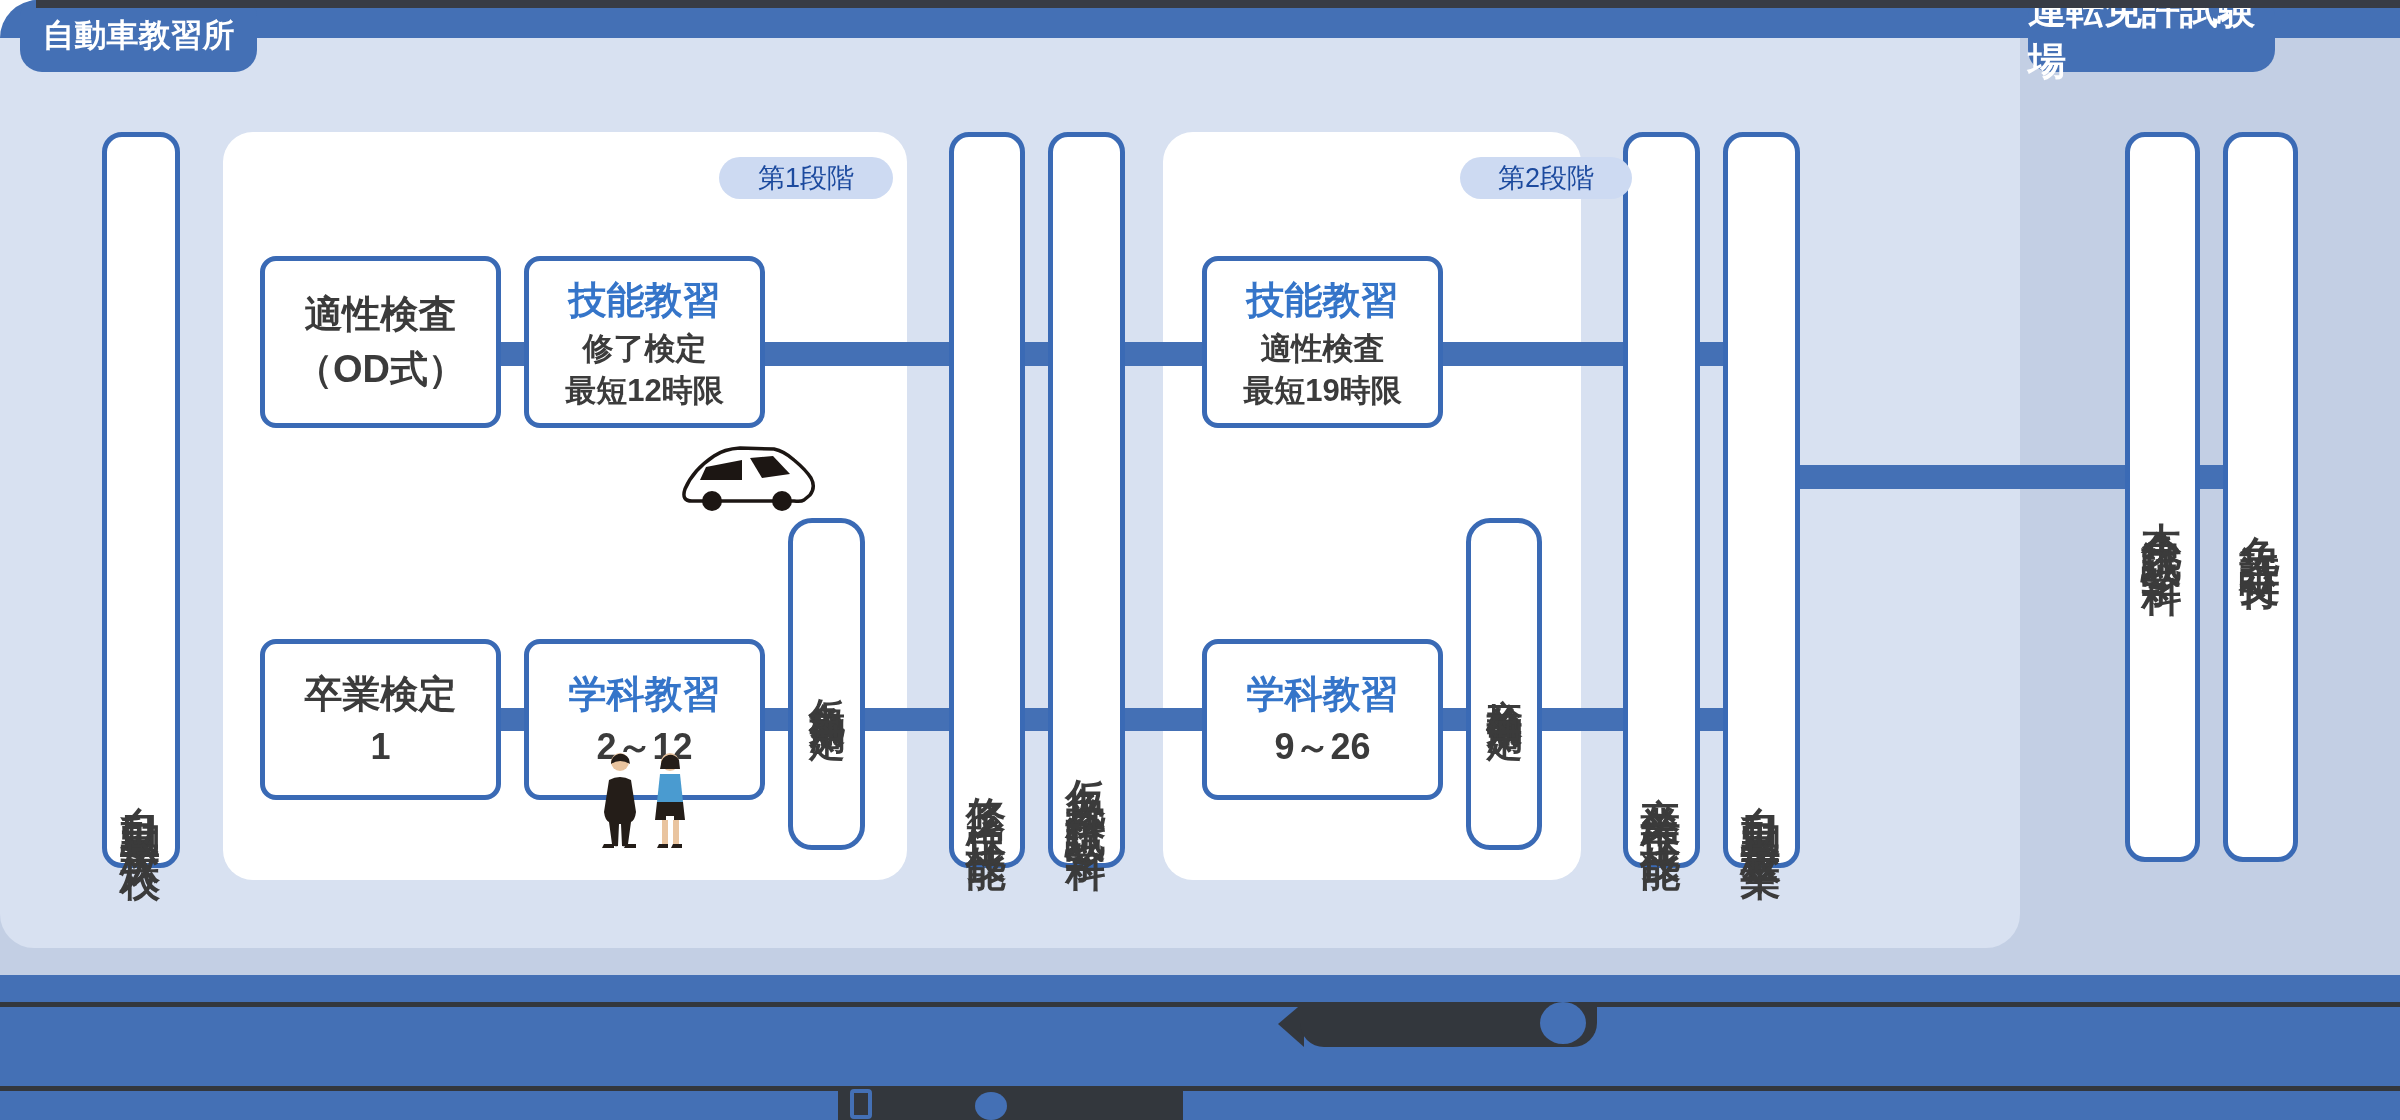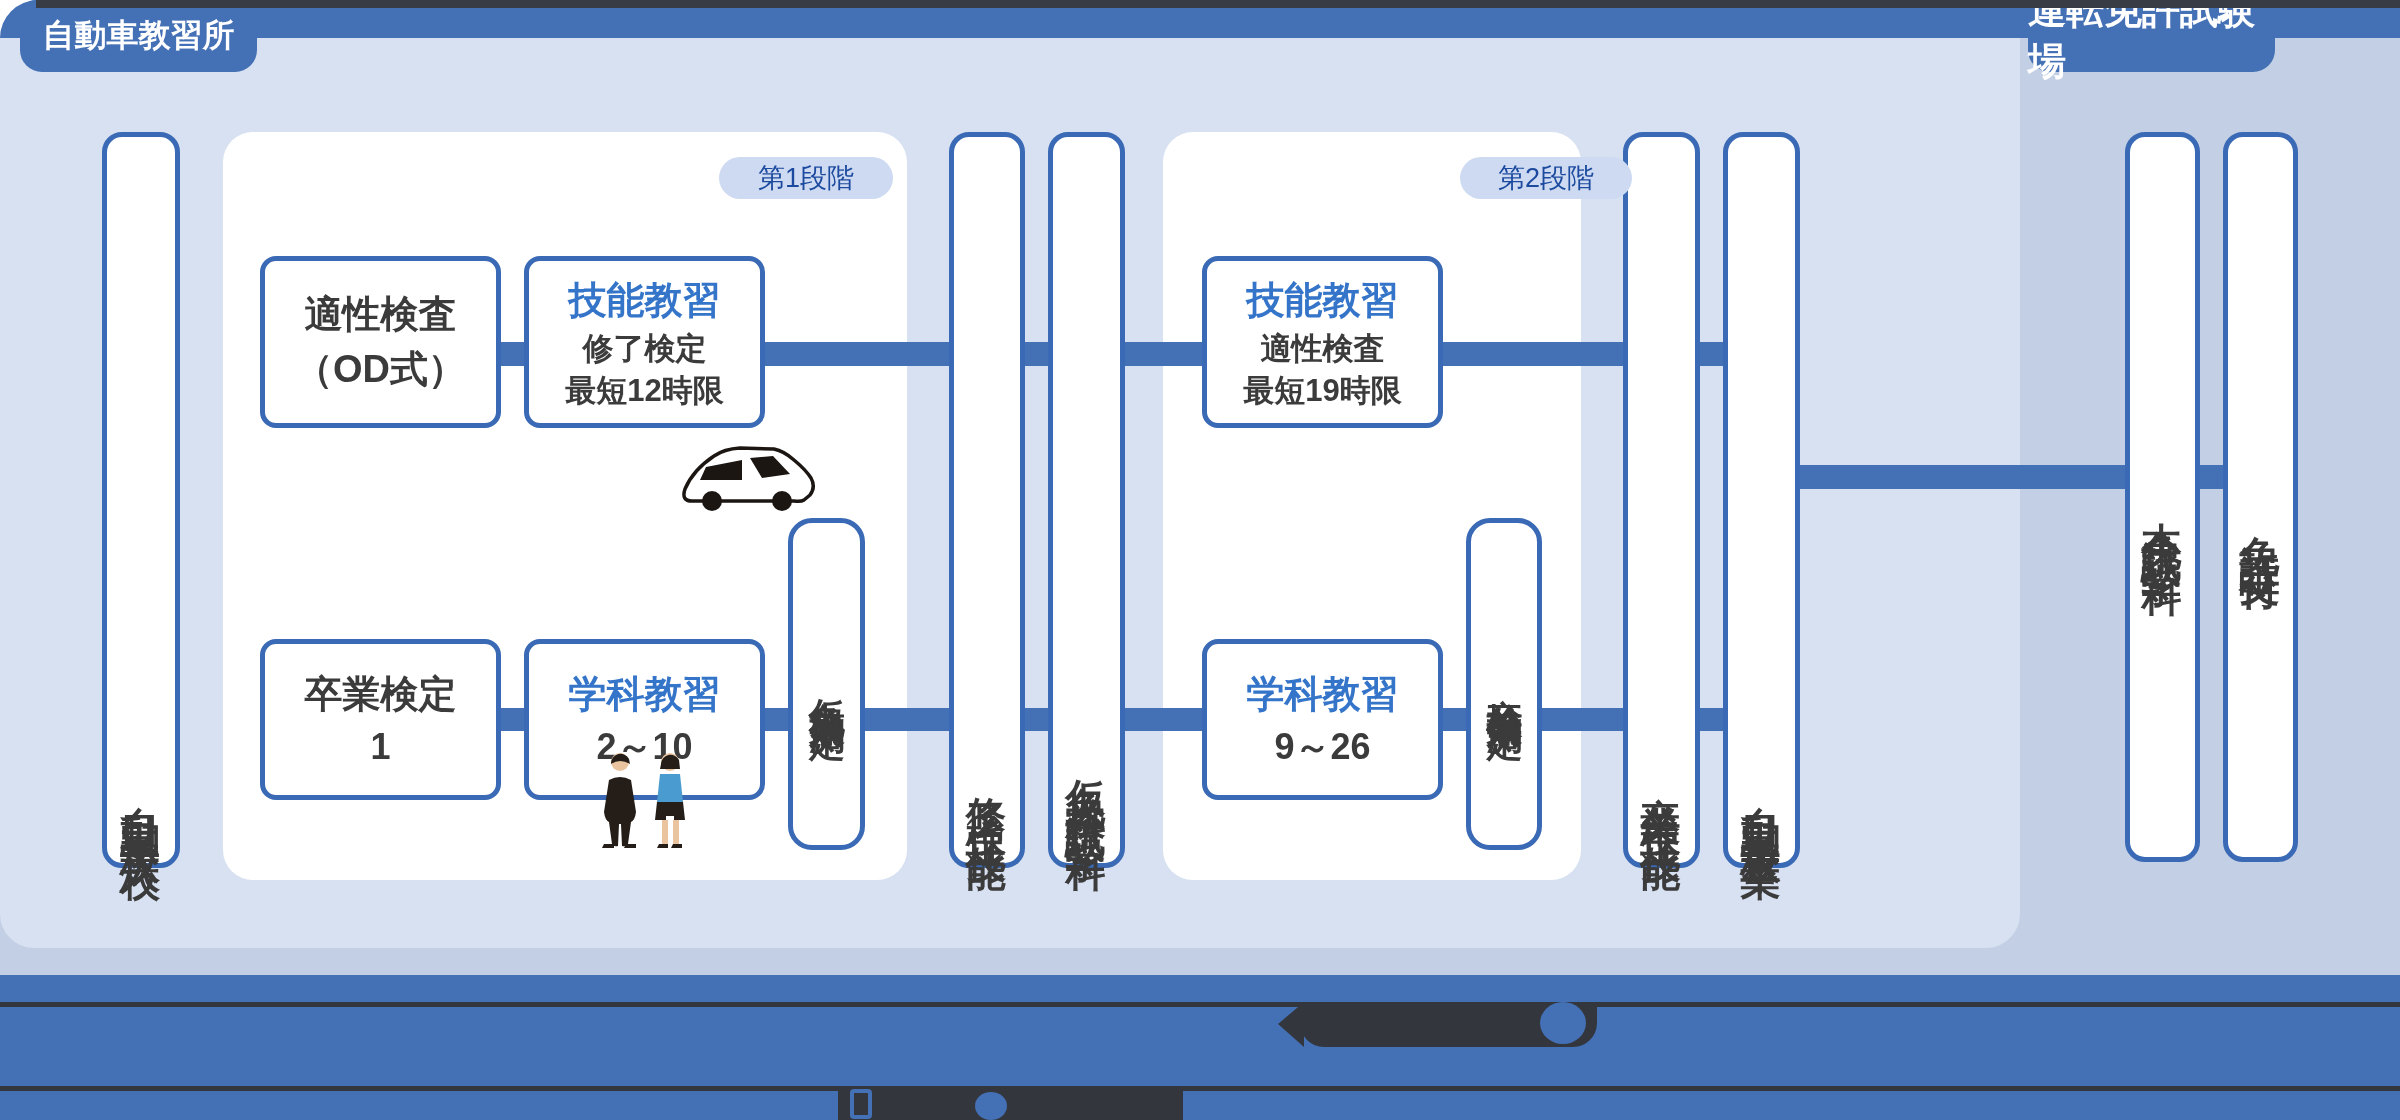--- a/index.html
+++ b/index.html
@@ -154,21 +154,21 @@
     <span class="t-blue l1">技能教習</span>
     <span class="t-dark l2">修了検定</span>
     <span class="t-dark l2">最短12時限</span>
   </div>
   <div class="abs bx hbox" id="box-prelecture">
     <span class="t-dark l1">卒業検定</span>
     <span class="t-dark l3">1</span>
   </div>
   <div class="abs bx hbox" id="box-lecture1">
     <span class="t-blue l1">学科教習</span>
-    <span class="t-dark l3">2～10</span>
+    <span class="t-dark l3">2～12</span>
   </div>
   <div class="abs bx innerbox" id="box-effect1">
     <span class="vt vt-center">仮免前効果測定</span>
   </div>
 
   <div class="abs bx hbox" id="box-skill2">
     <span class="t-blue l1">技能教習</span>
     <span class="t-dark l2">適性検査</span>
     <span class="t-dark l2">最短19時限</span>
   </div>

